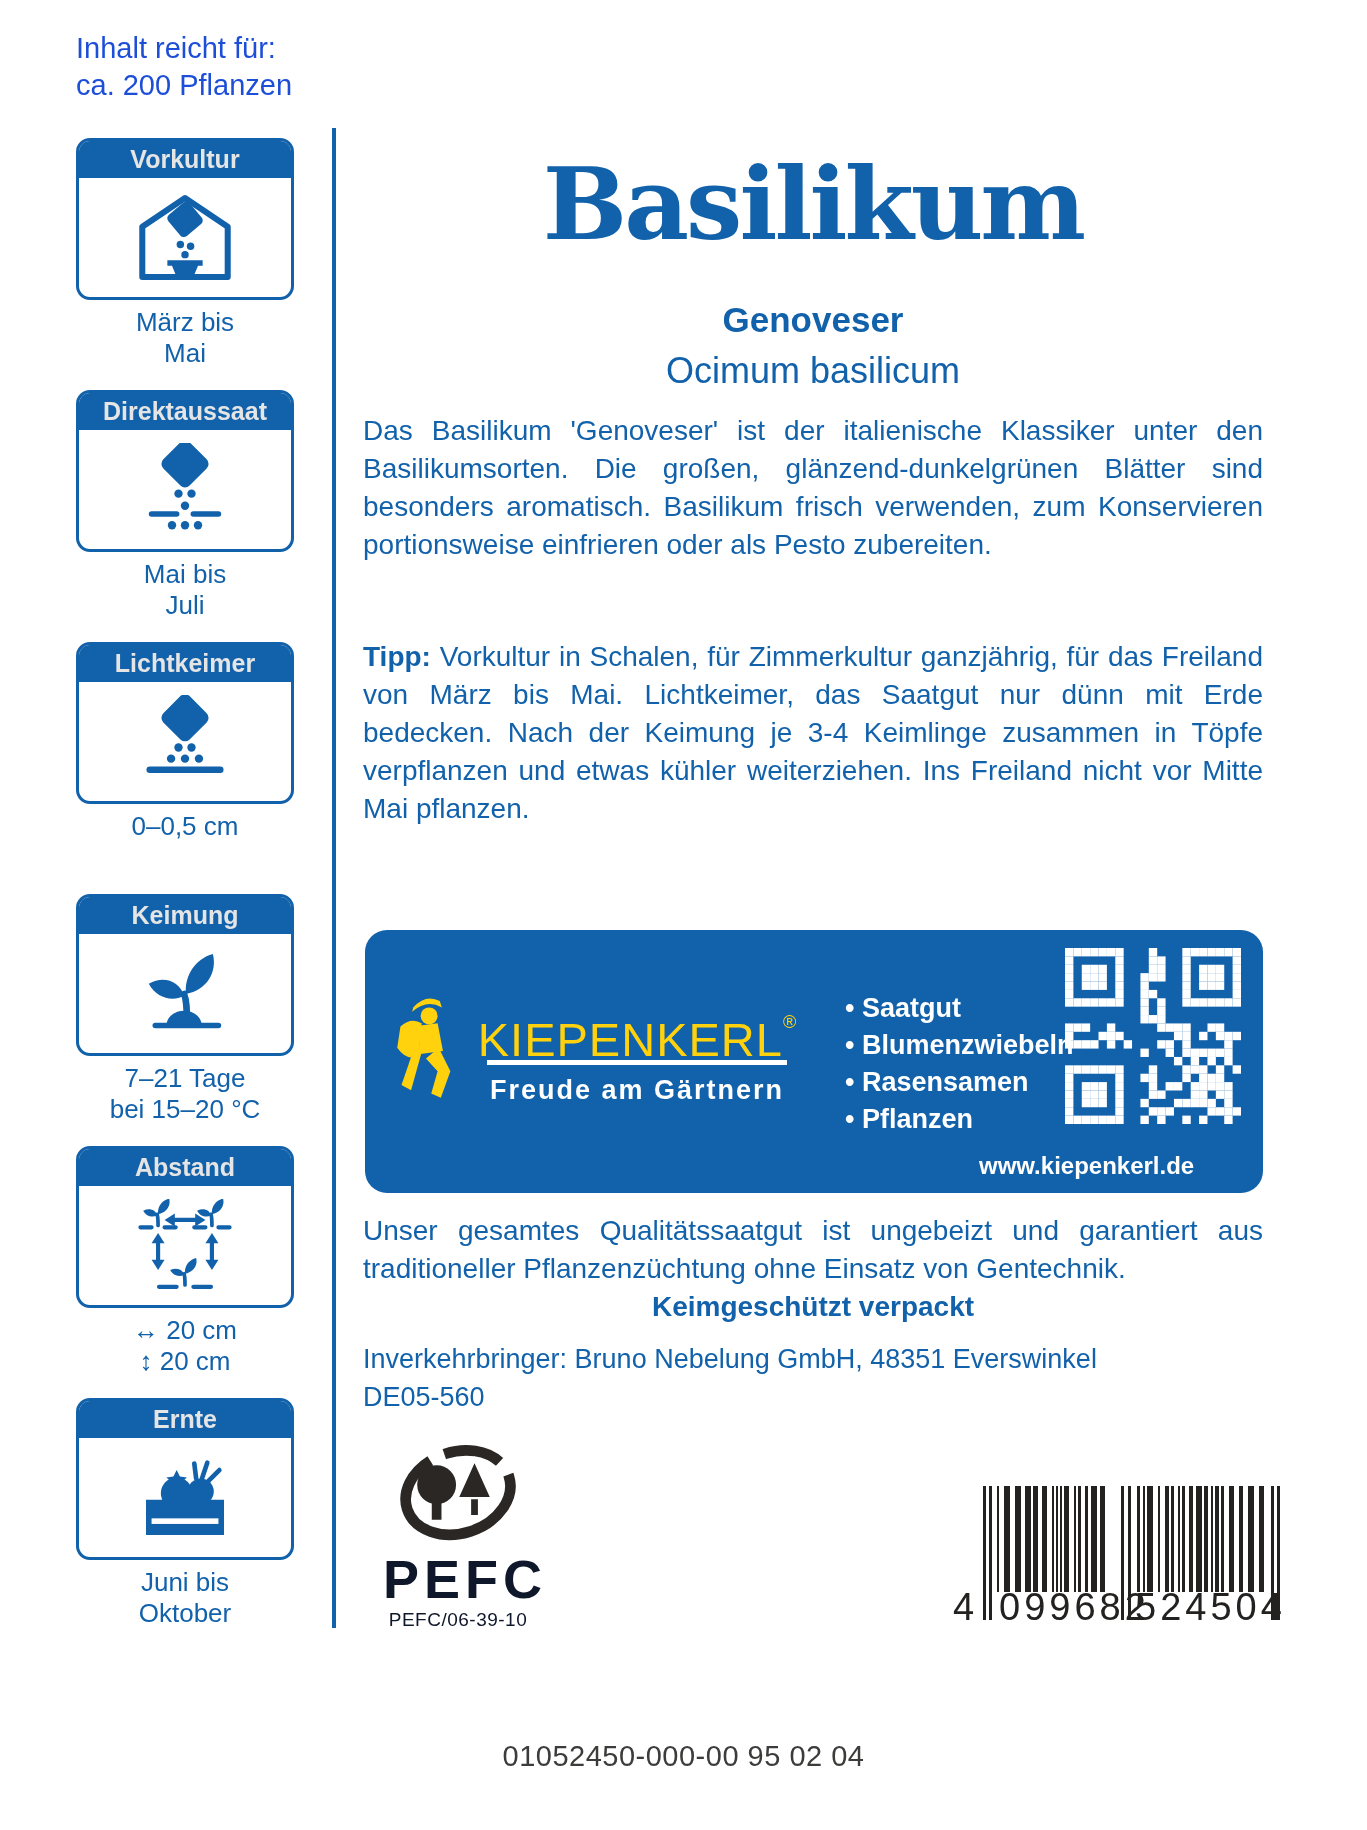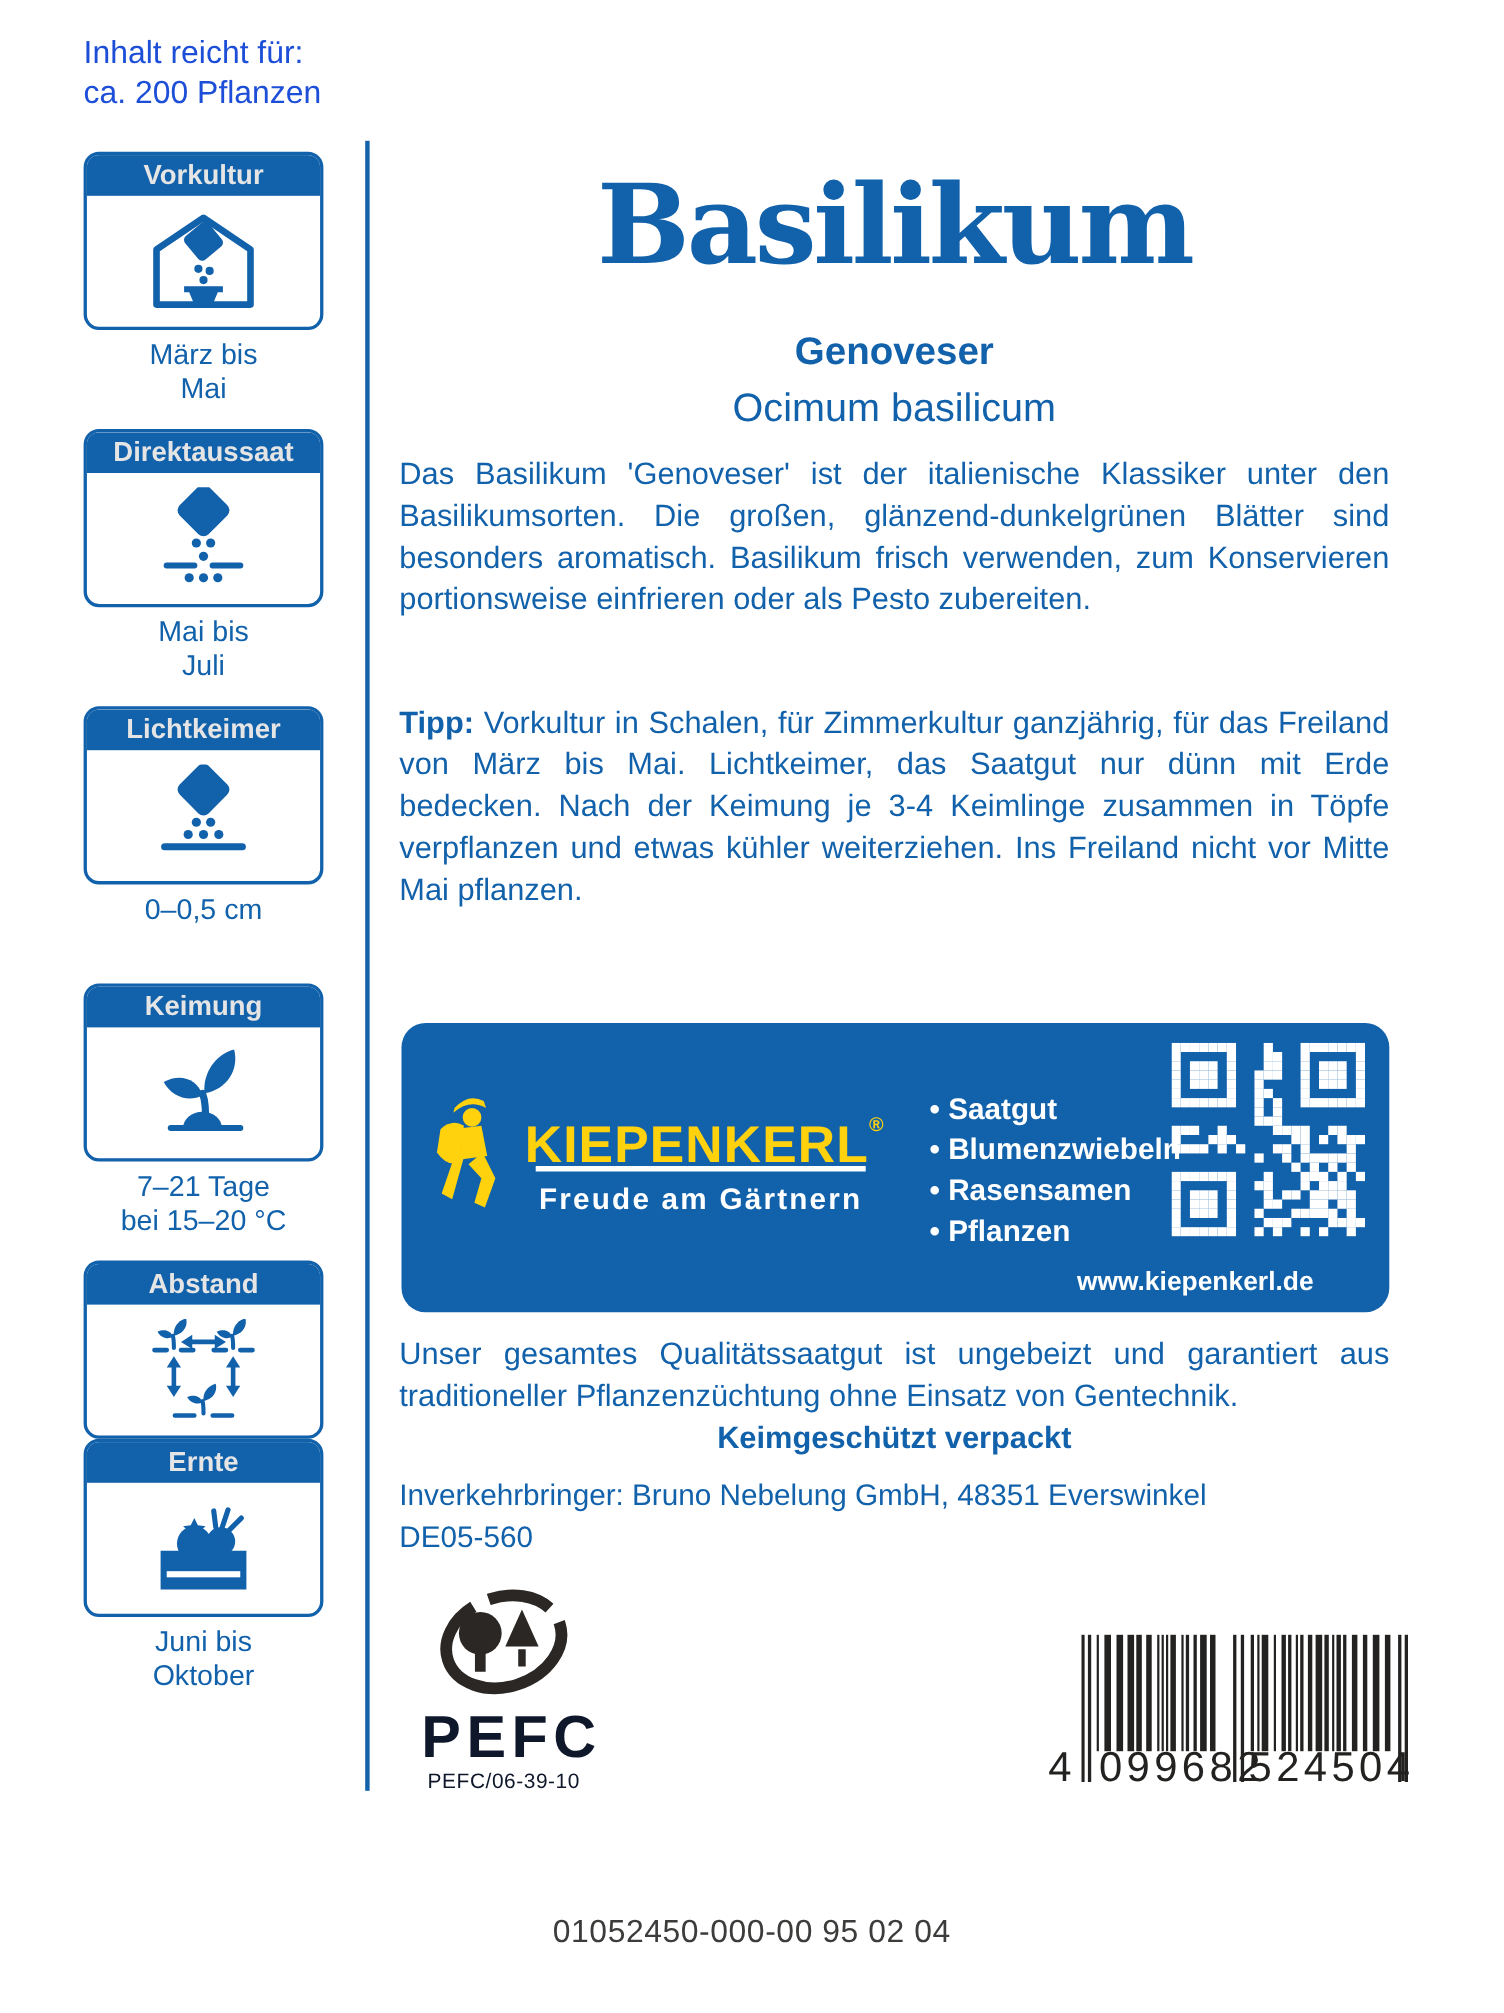--- a/index.html
+++ b/index.html
@@ -31,21 +31,21 @@
   .botanical{position:absolute;left:0;right:0;top:210px;text-align:center;font-size:36px}
   .body-text{font-size:28px;line-height:38px;text-align:justify;color:#1261ab}
   .desc{position:absolute;left:0;top:272px;width:900px}
   .tip{position:absolute;left:0;top:498px;width:900px}
 
   
   .brandbox{position:absolute;left:2px;top:790px;width:898px;height:263px;background:#1261ab;
             border-radius:22px;color:#fff}
   .man{position:absolute;left:28px;top:62px;color:#ffd20d}
   .brandword{position:absolute;left:112px;top:66px;width:320px;text-align:center;color:#ffd20d;
-             font-size:47px;font-weight:bold;letter-spacing:1px;line-height:52px}
+             font-size:47px;font-weight:normal;letter-spacing:1px;line-height:52px}
   .brandword sup{font-size:18px;vertical-align:28px;letter-spacing:0}
   .brandrule{position:absolute;left:122px;top:130px;width:300px;height:5px;background:#fff}
   .slogan{position:absolute;left:122px;top:145px;width:300px;text-align:center;font-size:27px;
           font-weight:bold;letter-spacing:2px}
   .products{position:absolute;left:480px;top:60px;list-style:none;font-size:27px;font-weight:bold;
             line-height:37px}
   .products li::before{content:"• "}
   .qr{position:absolute;left:700px;top:18px}
   .website{position:absolute;right:24px;top:222px;width:260px;text-align:left;font-size:24px;font-weight:bold}
 
@@ -179,20 +179,24 @@
               <path d="M78 22 l-11 -7 v14 Z" fill="currentColor"></path>
             <path d="M27 44 V68 M85 44 V68" stroke="currentColor" stroke-width="4.5" fill="none"></path>
             <path d="M27 36 l-7 11 h14 Z" fill="currentColor"></path>
               <path d="M27 76 l-7 -11 h14 Z" fill="currentColor"></path>
             <path d="M85 36 l-7 11 h14 Z" fill="currentColor"></path>
               <path d="M85 76 l-7 -11 h14 Z" fill="currentColor"></path>
             <use href="#spr" transform="translate(56,78)"></use>
             <path d="M28 94 H47 M65 94 H84" stroke="currentColor" stroke-width="4.5" stroke-linecap="round" fill="none"></path>
           </svg>
         </div>
+      </div>
+      <div class="cap">
+        <span>↔ 20 cm</span>
+        <span>↕ 20 cm</span>
       </div>
 
       <div class="card">
         <div class="card-h">Ernte</div>
         <div class="card-i">
           <svg viewBox="0 0 112 98" width="104" height="92">
             <path d="M74 30 l6 -18 M80 33 l13 -13 M68 29 l-2 -16" stroke="currentColor" stroke-width="5" stroke-linecap="round" fill="none"></path>
             <circle cx="73" cy="43" r="14" fill="currentColor"></circle>
             <path d="M47 20 l3.5 7 7.5 1 -5.5 5 1.5 7.5 -7 -4 -7 4 1.5 -7.5 -5.5 -5 7.5 -1 Z" fill="currentColor"></path>
             <circle cx="47" cy="45" r="17" fill="currentColor"></circle>

